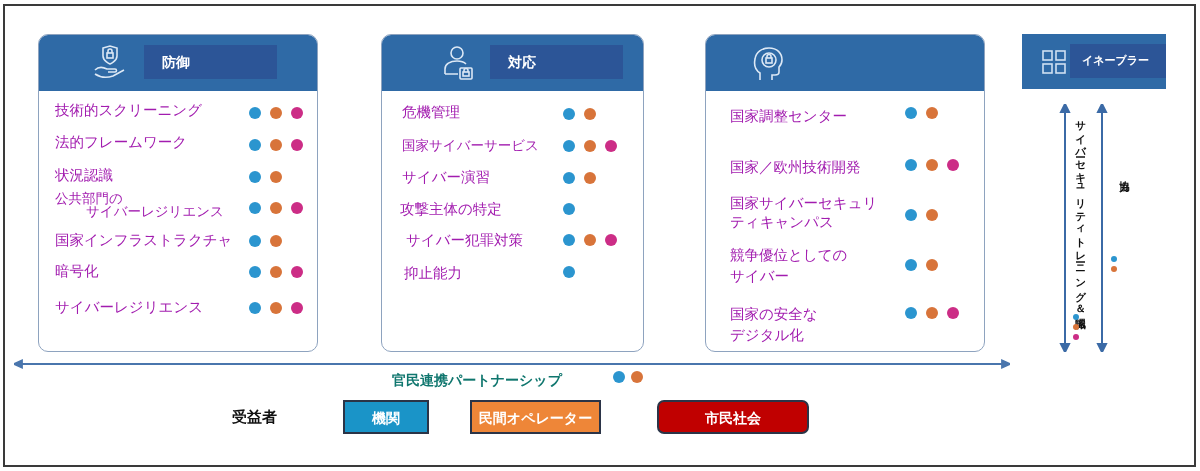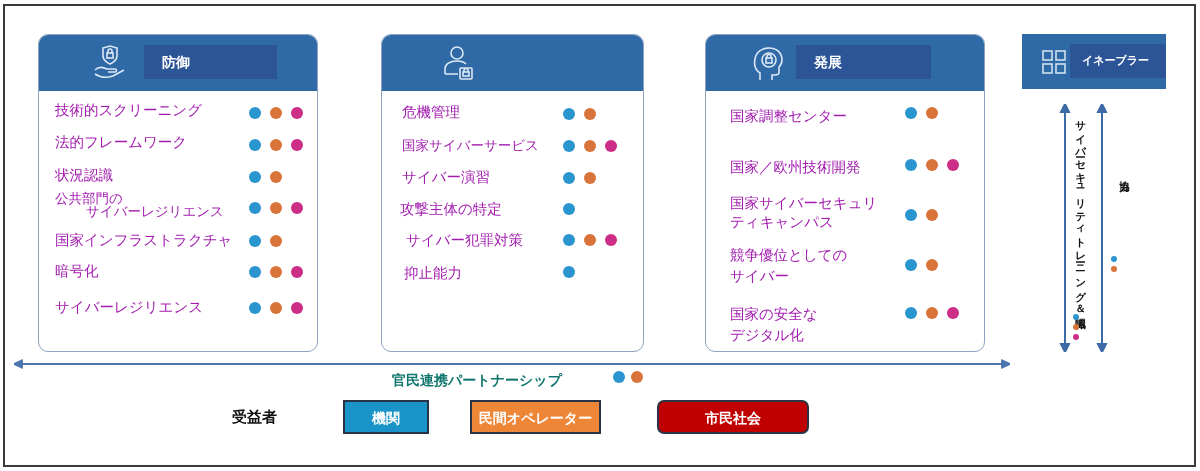--- a/index.html
+++ b/index.html
@@ -99,20 +99,21 @@
 <div class="card" style="left:381px;top:34px;width:263px;height:318px;">
   <div class="card-head">
     <svg class="head-icon" style="left:58px;" viewBox="0 0 38 38" fill="none" stroke="#dce8f5" stroke-width="1.6">
       <circle cx="17" cy="9" r="6"></circle>
       <path d="M5 30 V25 C5 20 10 17 17 17 C21 17 24 18 26 20"></path>
       <path d="M5 30 H18"></path>
       <rect x="20" y="24" width="12" height="11" rx="1"></rect>
       <rect x="23" y="28" width="6" height="4"></rect>
         <path d="M24 28 V26.5 a2 2 0 0 1 4 0 V28"></path>
     </svg>
+    <div class="head-label" style="left:108px;width:133px;">対応</div>
   </div>
 
   <div>
     <div class="row-label" style="left:20px;top:69px;">危機管理</div>
     <div class="dots" style="left:181px;top:73px;">
       <span class="dot d-blue"></span>
         <span class="dot d-orange"></span>
     </div>
   </div>
   <div>
@@ -153,21 +154,20 @@
 </div>
 
 <div class="card" style="left:705px;top:34px;width:280px;height:318px;">
   <div class="card-head">
     <svg class="head-icon" style="left:44px;" viewBox="0 0 38 38" fill="none" stroke="#dce8f5" stroke-width="1.6">
       <path d="M10 36 V29 C5 26 4 20 5 15 C6 8 12 4 19 4 C27 4 32 9 32 16 C32 19 31 21 29 23 V28 C29 30 27 31 25 31 H22 V36"></path>
       <circle cx="19" cy="16" r="7"></circle>
       <rect x="16" y="14" width="6" height="5"></rect>
         <path d="M17 14 V12.5 a2 2 0 0 1 4 0 V14"></path>
     </svg>
-    <div class="head-label" style="left:90px;width:135px;">発展</div>
   </div>
 
   <div>
     <div class="row-label" style="left:24px;top:73px;">国家調整センター</div>
     <div class="dots" style="left:199px;top:72px;">
       <span class="dot d-blue"></span>
         <span class="dot d-orange"></span>
     </div>
   </div>
   <div>

